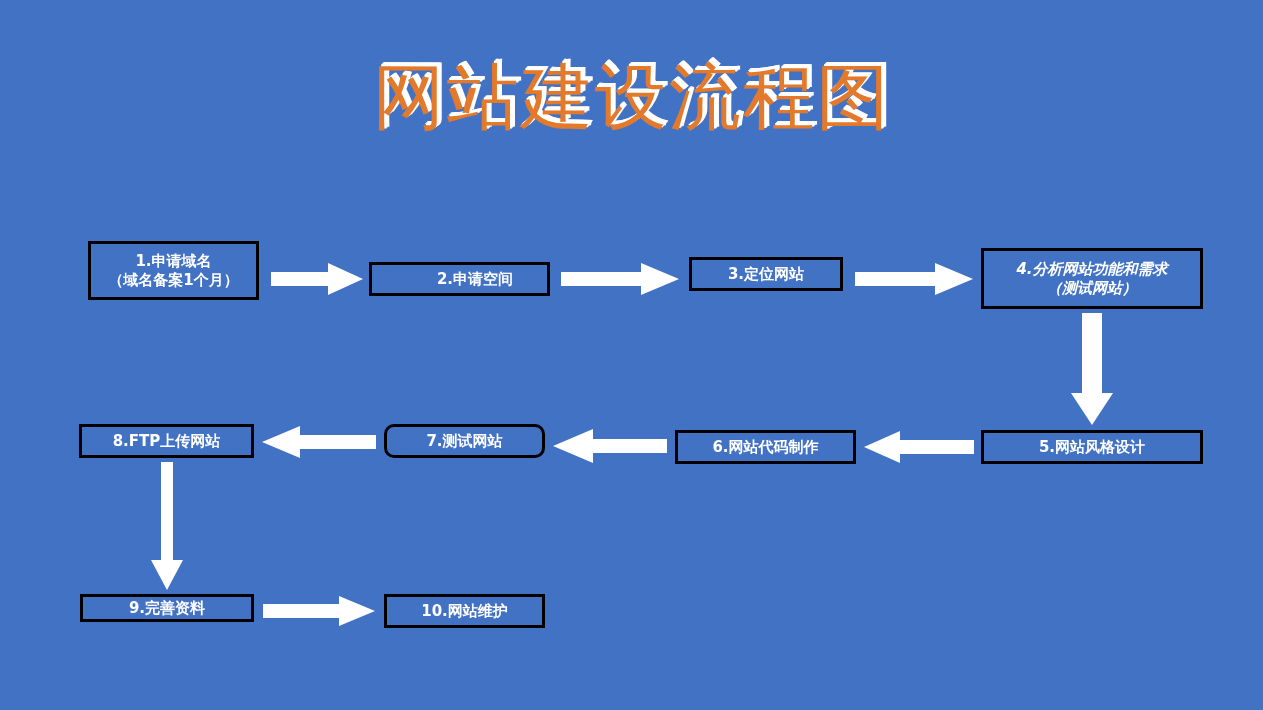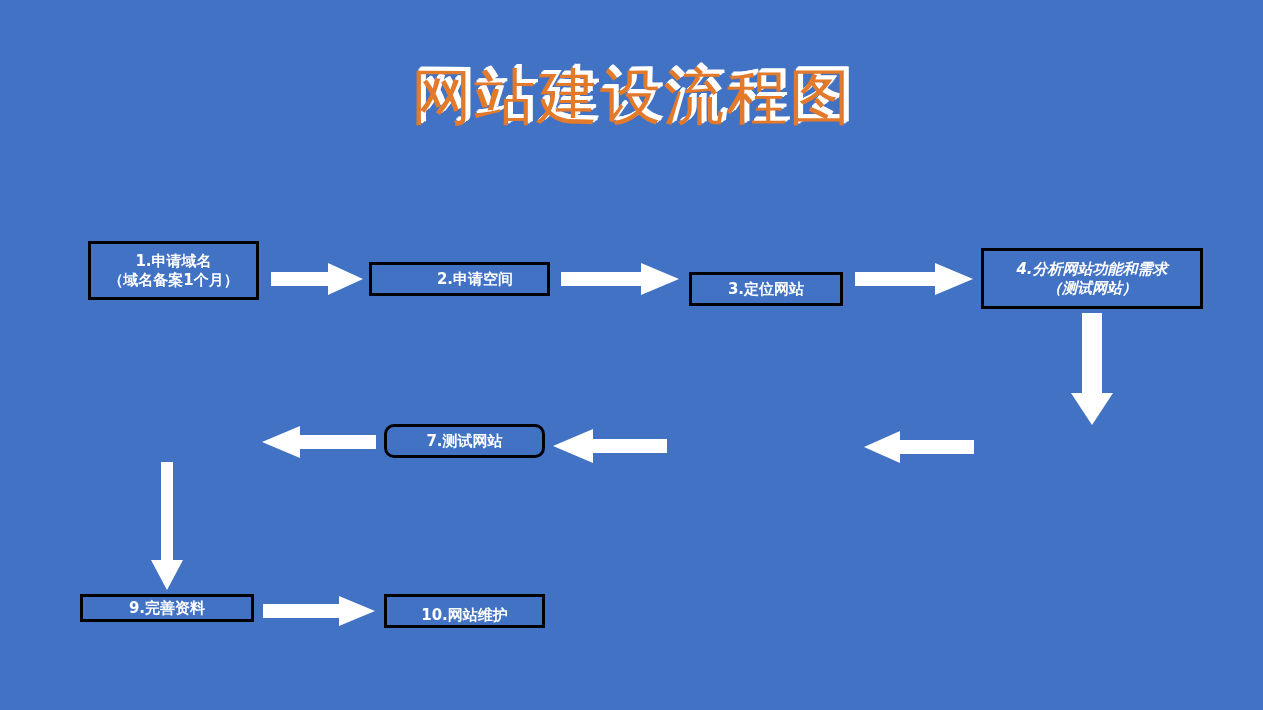--- a/index.html
+++ b/index.html
@@ -21,21 +21,21 @@
     background: #4272c4;
   }
 
   
   .title {
     position: absolute;
     left: 0;
     top: 42px;
     width: 1263px;
     text-align: center;
-    font-size: 61px;
+    font-size: 72px;
     line-height: 110px;
     font-weight: 400;
     color: #e3792a;
     letter-spacing: 2px;
     text-shadow:
        2px -2px 0 #ffffff,
        3px -3px 0 #ffffff,
        4px -4px 0 #ffffff,
        5px -4px 0 #ffffff;
     white-space: nowrap;
@@ -57,28 +57,28 @@
     align-items: center;
     justify-content: center;
     text-align: center;
     letter-spacing: 0px;
   }
   .node .l2 { display: block; }
 
   
   #node1  { left:  88px; top: 241px; width: 171px; height:  59px; }
   #node2  { left: 369px; top: 262px; width: 181px; height:  34px; padding-left: 31px; }
-  #node3  { left: 689px; top: 272px; width: 154px; height:  34px; }
+  #node3  { left: 689px; top: 257px; width: 154px; height:  34px; }
   #node4  { left: 981px; top: 248px; width: 222px; height:  61px; font-style: italic; }
   #node5  { left: 981px; top: 430px; width: 222px; height:  34px; }
   #node6  { left: 675px; top: 430px; width: 181px; height:  34px; }
   #node7  { left: 384px; top: 424px; width: 161px; height:  34px; border-radius: 10px; }
   #node8  { left:  79px; top: 424px; width: 175px; height:  34px; }
   #node9  { left:  80px; top: 594px; width: 174px; height:  28px; }
-  #node10 { left: 384px; top: 594px; width: 161px; height:  34px; justify-content: flex-end; }
+  #node10 { left: 384px; top: 594px; width: 161px; height:  34px; }
 
   
   .arrow {
     position: absolute;
     background: #ffffff;
   }
   .arrow svg { display: block; }
 
   
   #arrow1to2 { left: 271px; top: 263px; width:  92px; height: 32px; }
@@ -109,26 +109,35 @@
 
   <div class="node" id="node3">
     <span>3.定位网站</span>
   </div>
 
   <div class="node" id="node4">
     <span>4.分析网站功能和需求</span>
     <span class="l2">（测试网站）</span>
   </div>
 
+  <div class="node" id="node5">
+    <span>5.网站风格设计</span>
+  </div>
 
+  <div class="node" id="node6">
+    <span>6.网站代码制作</span>
+  </div>
 
   <div class="node" id="node7">
     <span>7.测试网站</span>
   </div>
 
+  <div class="node" id="node8">
+    <span>8.FTP上传网站</span>
+  </div>
 
   <div class="node" id="node9">
     <span>9.完善资料</span>
   </div>
 
   <div class="node" id="node10">
     <span>10.网站维护</span>
   </div>
 
   <div class="arrow" id="arrow1to2" style="background:none;">

